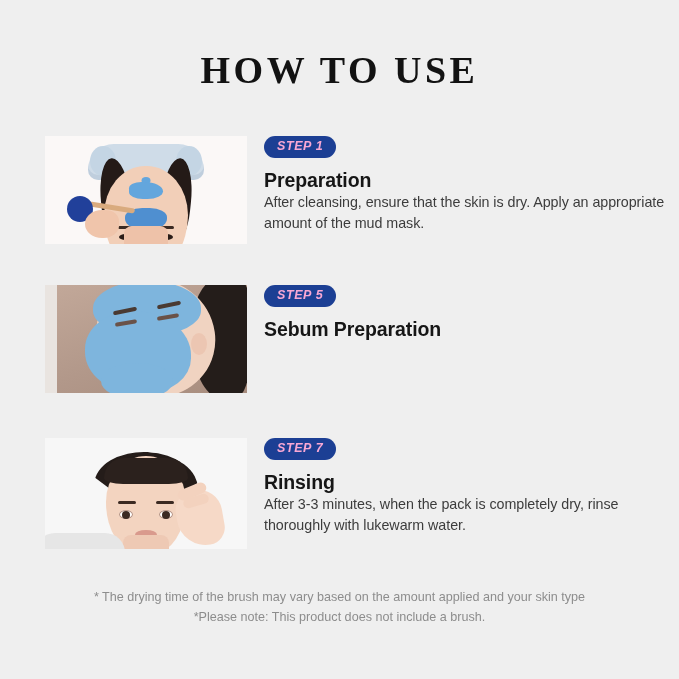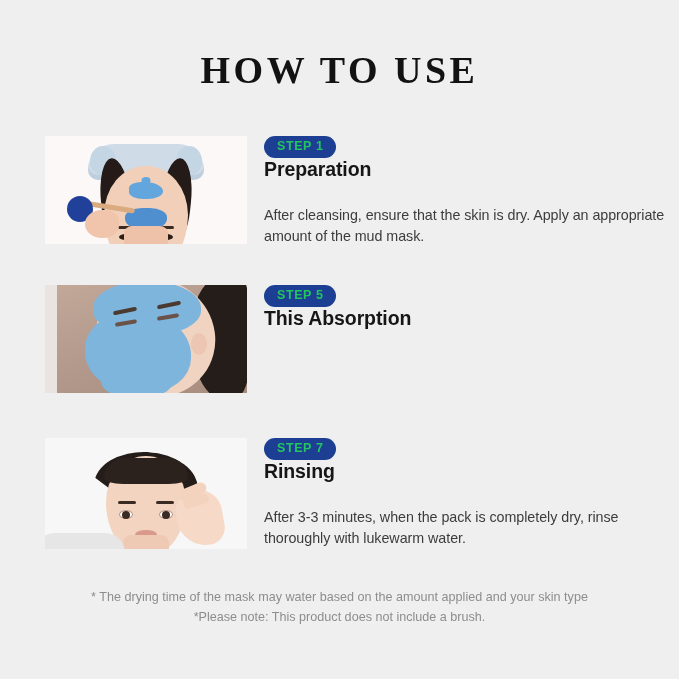--- a/index.html
+++ b/index.html
@@ -33,36 +33,38 @@
     overflow:hidden;
     background:#fff;
   }
   .step-3 .thumb { height:111px; }
 
   .content { position:absolute; left:219px; top:0; width:410px; }
 
   .badge {
     display:inline-block;
     background:#1c3f94;
-    color:#22c55e;
+    color:#f9a8d4;
     font-size:12.5px;
     font-weight:700;
     letter-spacing:0.6px;
     padding:4px 13px 5px 13px;
     border-radius:13px;
     line-height:1;
+    font-style:italic;
   }
   .heading {
+    margin-top:11px;
     font-size:19.5px;
     font-weight:600;
     color:#161616;
     letter-spacing:-0.1px;
   }
   .body-text {
-    margin-top:24px;
+    margin-top:0;
     font-size:14.3px;
     line-height:1.48;
     color:#3c3c3c;
     letter-spacing:-0.05px;
   }
 
   
   .footer {
     position:absolute; left:0; top:588px; width:679px;
     text-align:center;
@@ -293,21 +295,21 @@
         <div class="blue b2"></div>
         <div class="blue b3"></div>
         <div class="brow2 w1"></div>
         <div class="brow2 w2"></div>
         <div class="eyeclose e1"></div>
         <div class="eyeclose e2"></div>
       </div>
     </div>
     <div class="content">
       <div class="badge">STEP 5</div>
-      <div class="heading">This Absorption</div>
+      <div class="heading">Sebum Preparation</div>
     </div>
   </div>
 
   <div class="step step-3">
     <div class="thumb">
       <div class="ph p3">
         <div class="hair3b"></div>
         <div class="face3">
           <div class="brow3" style="left:12px;"></div>
           <div class="brow3" style="right:12px;"></div>
@@ -324,17 +326,17 @@
       </div>
     </div>
     <div class="content">
       <div class="badge">STEP 7</div>
       <div class="heading">Rinsing</div>
       <div class="body-text">After 3-3 minutes, when the pack is completely dry, rinse thoroughly with lukewarm water.</div>
     </div>
   </div>
 
   <div class="footer">
-    <div>* The drying time of the mask may water based on the amount applied and your skin type</div>
+    <div>* The drying time of the brush may vary based on the amount applied and your skin type</div>
     <div>*Please note: This product does not include a brush.</div>
   </div>
 
 </div>
 
 </body></html>

